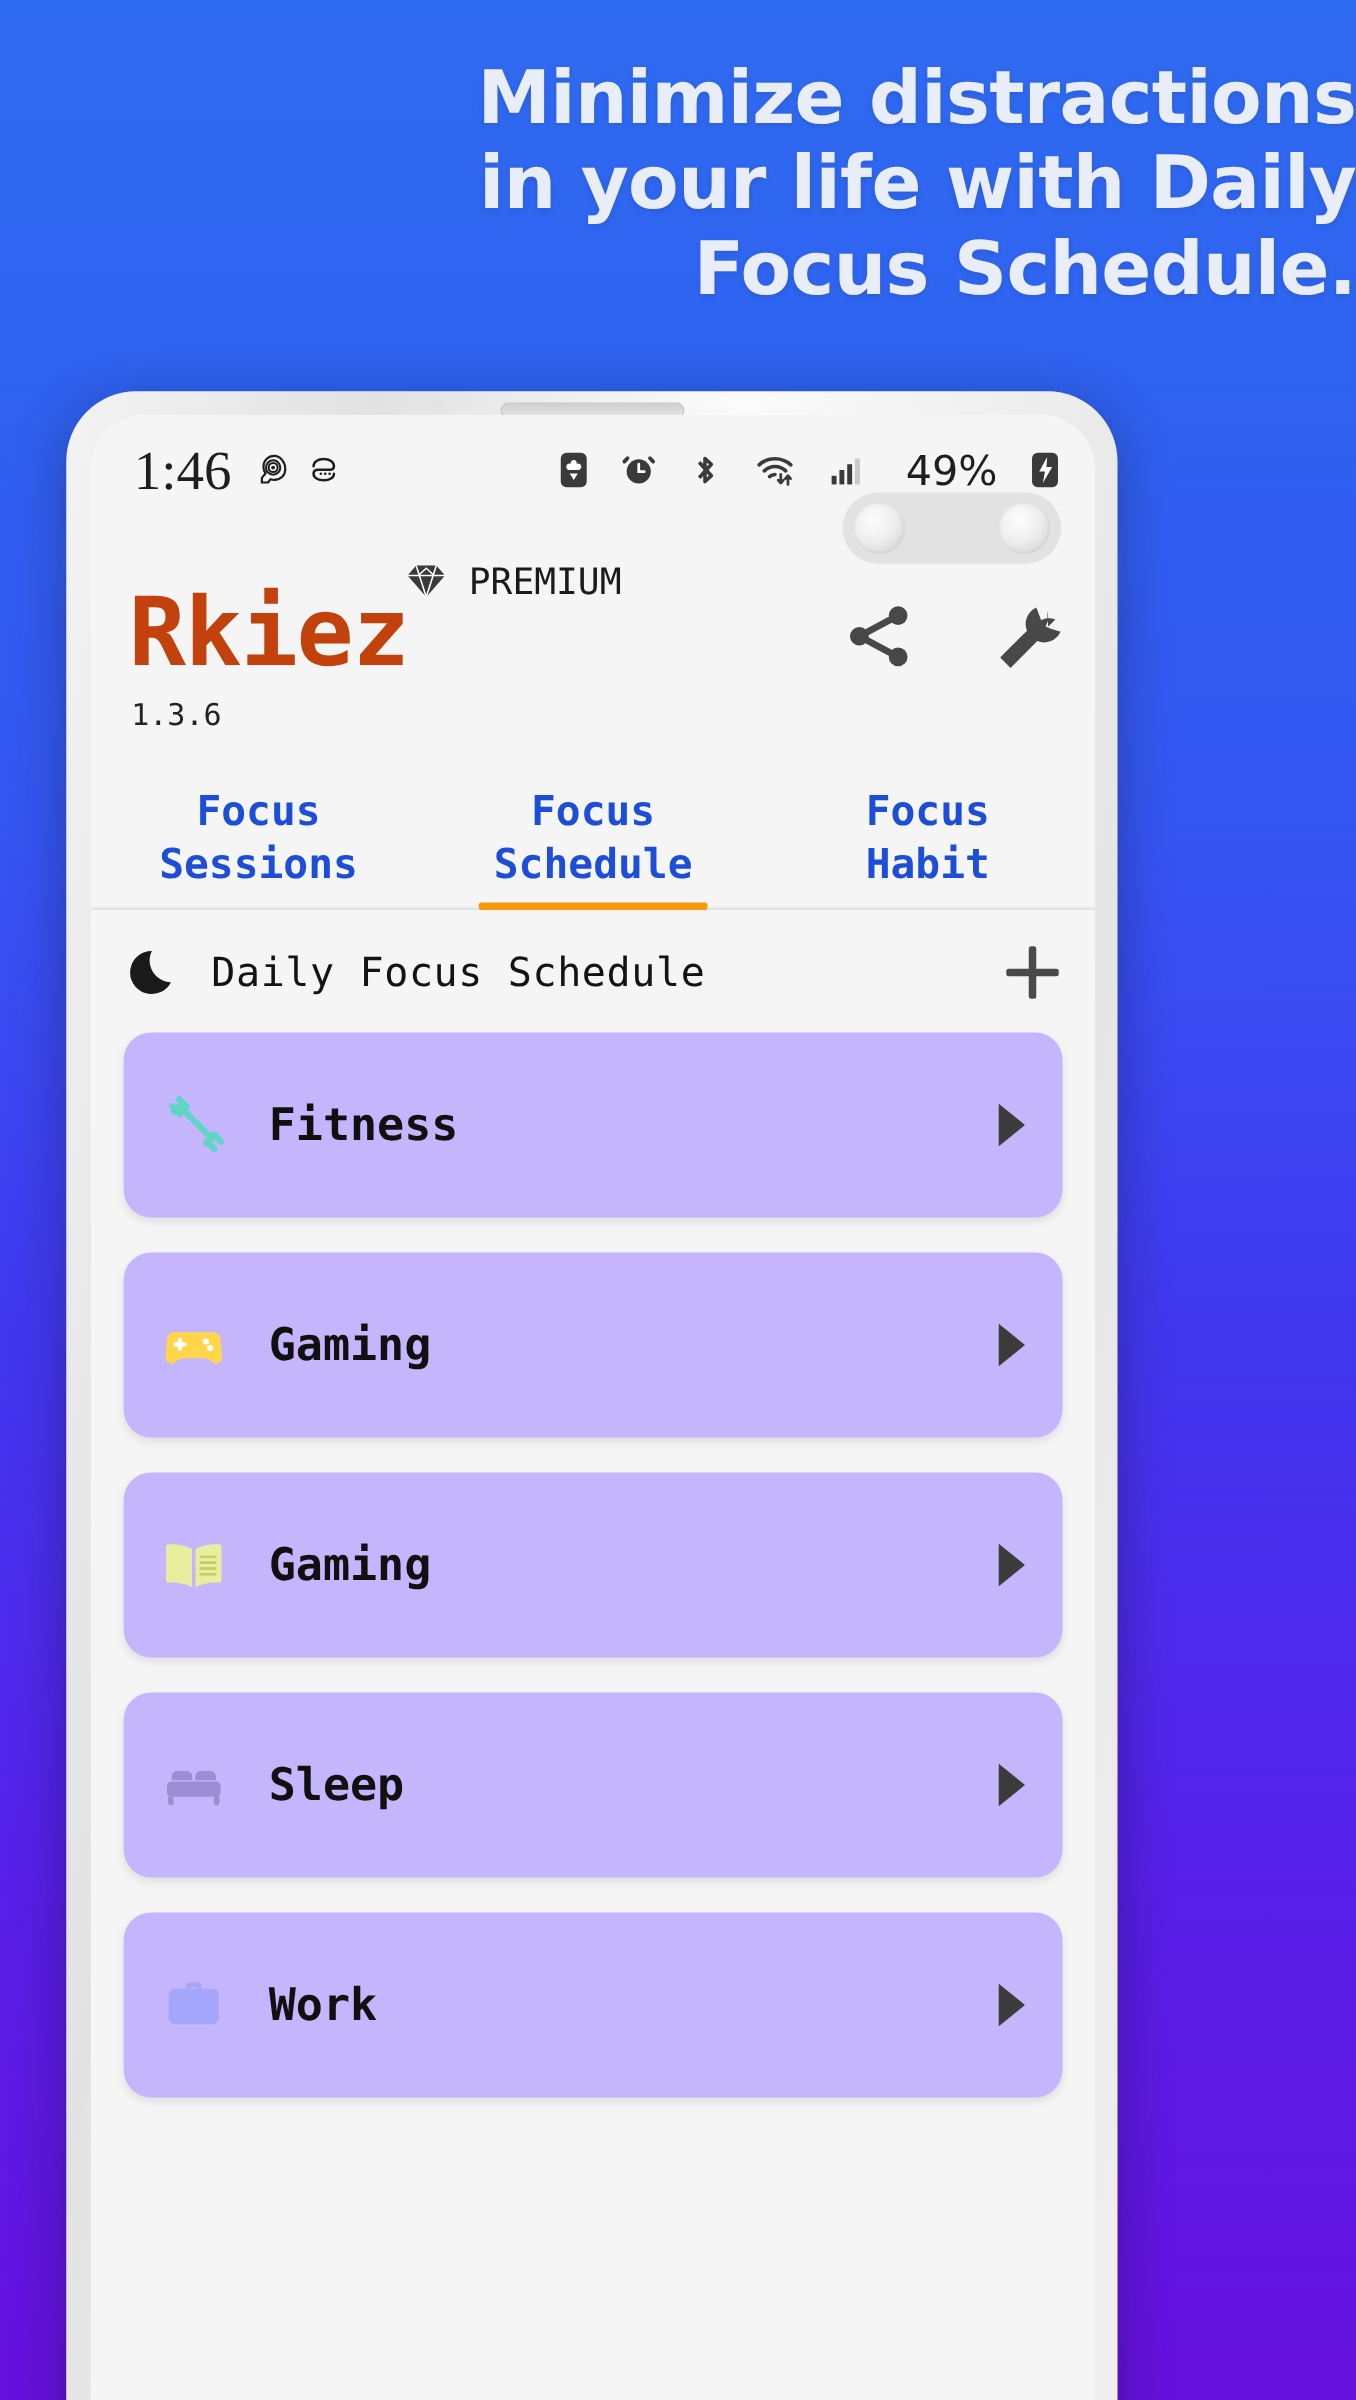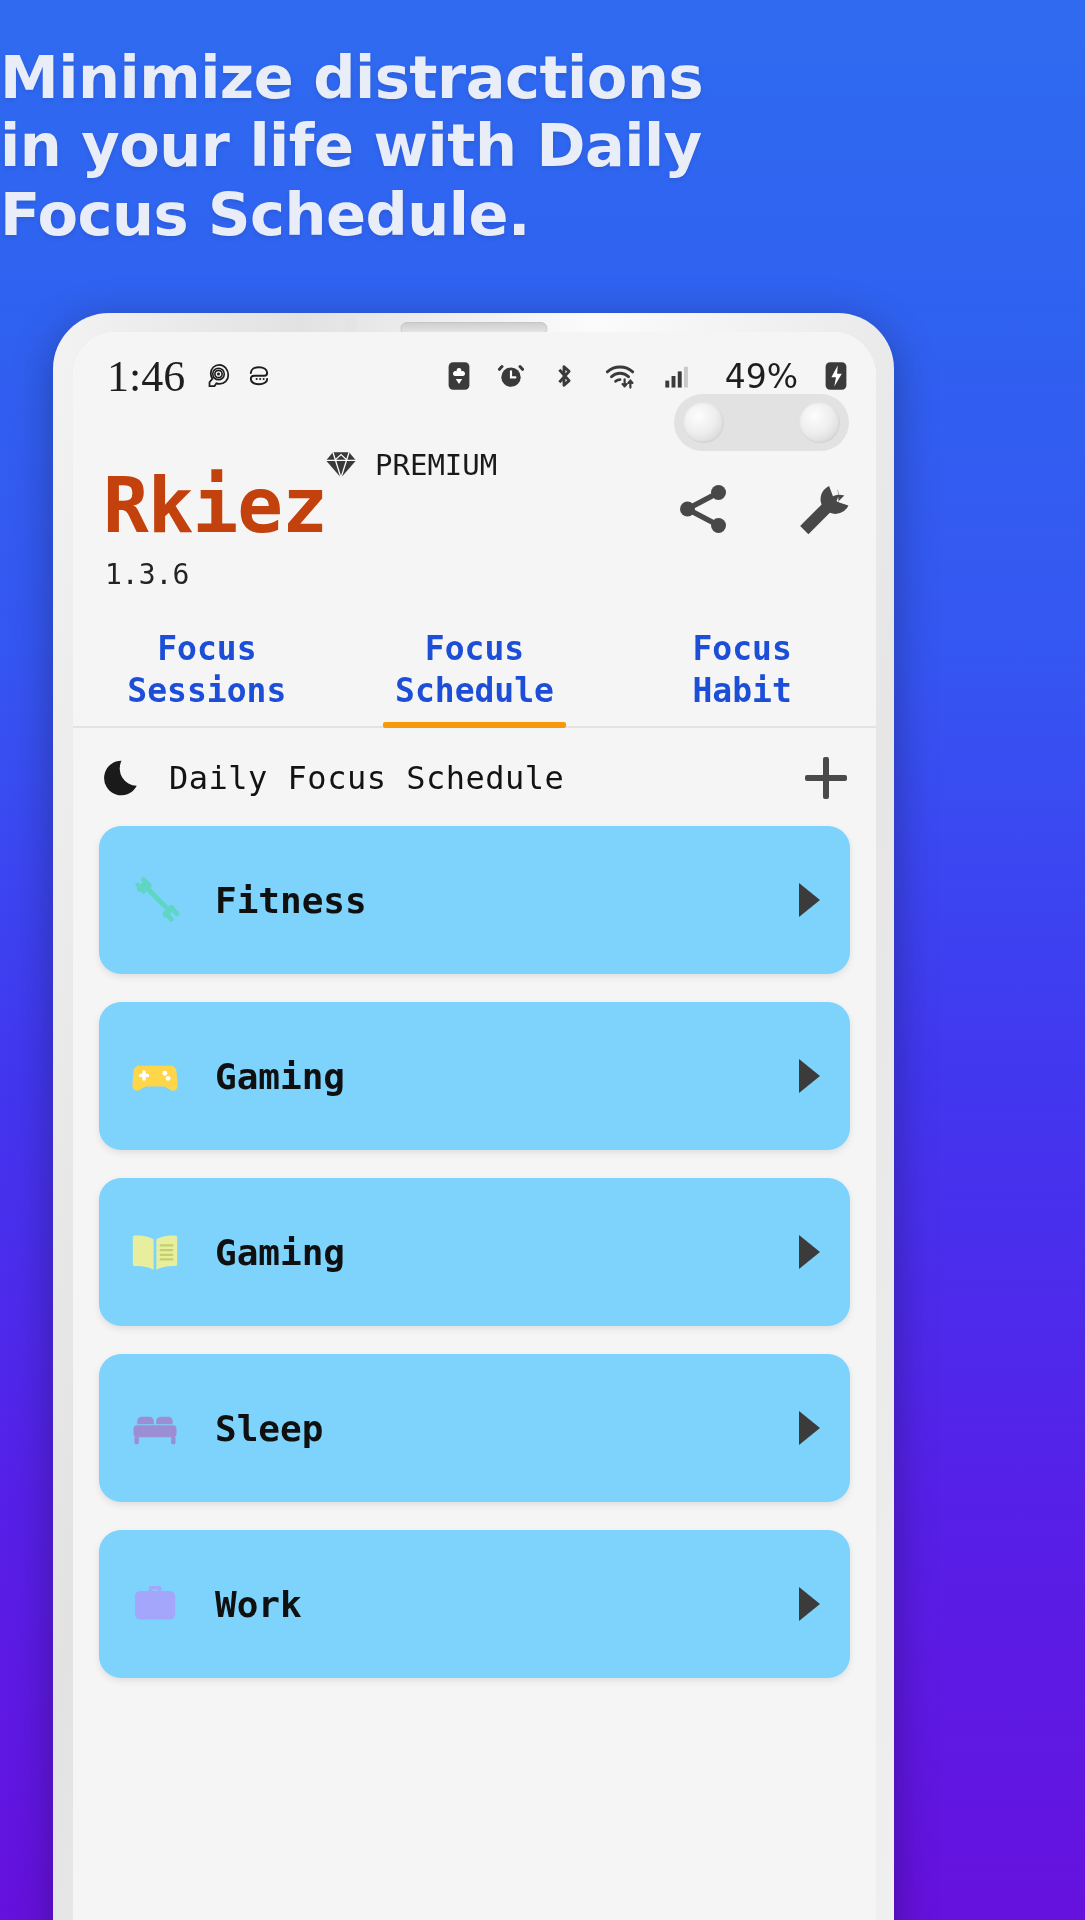--- a/index.html
+++ b/index.html
@@ -20,21 +20,21 @@
       #4138f0 55%,
       #5620e8 78%,
       #6611de 100%);
     overflow:hidden;
   }
 
   
   .headline {
     position:absolute;
     left:0; right:0; top:44px;
-    text-align:left;
+    text-align:right;
     color:#e9edf7;
     font-family:"DejaVu Sans", sans-serif;
     font-weight:bold;
     font-size:59px;
     line-height:1.16;
     letter-spacing:-0.5px;
     text-shadow:0 2px 5px rgba(0,0,0,.10);
   }
   .headline div { white-space:nowrap; }
 
@@ -166,21 +166,21 @@
     font-weight:bold;
     font-size:76px;
     color:#c2410c;
     letter-spacing:-1px;
     line-height:1;
   }
   #version {
     position:absolute;
     left:32px; top:118px;
     font-family:"DejaVu Sans Mono", monospace;
-    font-size:28px;
+    font-size:24px;
     color:#232323;
   }
   #header-actions {
     position:absolute;
     right:26px; top:38px;
     display:flex; align-items:center; gap:54px;
   }
   .hdr-btn { cursor:pointer; display:block; }
 
   
@@ -255,21 +255,21 @@
 
   
   #list {
     position:absolute;
     left:0; right:0; top:494px; bottom:0;
     padding:0 26px;
   }
   .row {
     height:148px;
     margin-bottom:28px;
-    background:#7dd3fc;
+    background:#c4b5fd;
     border-radius:22px;
     display:flex; align-items:center;
     padding:0 30px 0 28px;
     box-shadow:0 3px 7px rgba(0,0,0,.09);
     cursor:pointer;
   }
   .row-icon {
     width:56px; height:56px;
     flex:0 0 auto;
     display:flex; align-items:center; justify-content:center;

